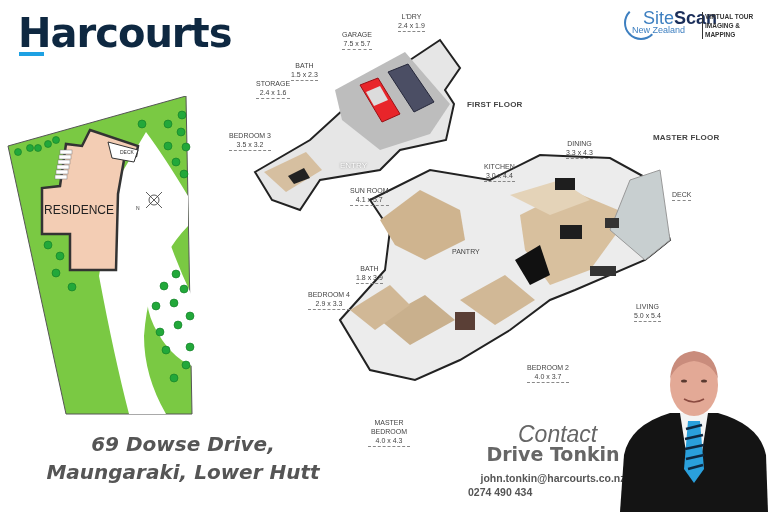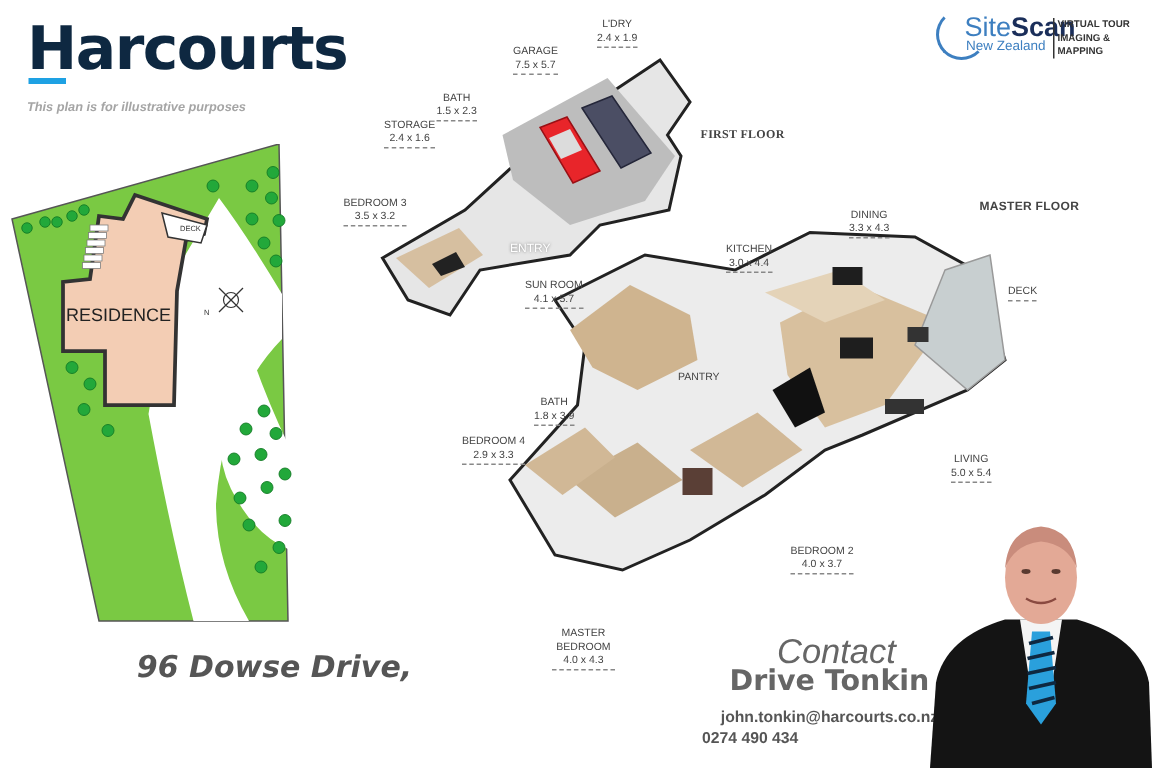--- a/index.html
+++ b/index.html
@@ -4,41 +4,40 @@
 <style>
   *{box-sizing:border-box;margin:0;padding:0;}
   body{width:768px;height:512px;background:#ffffff;position:relative;overflow:hidden;font-family:"Liberation Sans",sans-serif;color:#555;}
   .abs{position:absolute;}
   .brand{left:18px;top:10px;font-family:"DejaVu Sans",sans-serif;font-weight:bold;font-size:40px;color:#0e2841;letter-spacing:-1px;line-height:46px;}
   .brand-bar{left:19px;top:52px;width:25px;height:4px;background:#1ea1e3;}
   .disclaimer{left:18px;top:66px;font-size:8.5px;font-style:italic;font-weight:bold;color:#a5a5a5;line-height:10px;width:200px;}
   .sitescan{left:628px;top:8px;width:140px;height:40px;}
   .ss-logo{position:absolute;left:15px;top:0;font-size:18px;color:#3d7fc0;}
   .ss-logo b{color:#1a2e5a;}
-  .ss-nz{position:absolute;left:16px;top:17px;font-size:9px;color:#3d7fc0;}
+  .ss-nz{position:absolute;left:4px;top:17px;font-size:9px;color:#3d7fc0;}
   .ss-tag{position:absolute;left:74px;top:4px;font-size:6.5px;font-weight:bold;color:#333;line-height:9px;border-left:1px solid #333;padding-left:2px;}
   .ss-swoosh{position:absolute;left:-4px;top:-2px;width:34px;height:34px;border:2px solid #3d7fc0;border-radius:50%;border-right-color:transparent;border-top-color:transparent;}
   .site{left:4px;top:96px;width:196px;height:320px;}
   .plan-label{font-size:7px;color:#444;text-align:center;line-height:9px;white-space:nowrap;}
   .plan-label .dim{border-bottom:1px dashed #888;padding-bottom:1px;}
   .floor-title{font-size:8px;color:#444;font-weight:bold;letter-spacing:0.2px;}
   .address{left:38px;top:430px;font-family:"DejaVu Sans",sans-serif;font-size:20px;font-weight:bold;font-style:italic;color:#555;line-height:28px;text-align:center;width:290px;}
   .contact-h{left:518px;top:421px;font-size:23px;font-style:italic;color:#666;}
   .contact-name{left:468px;top:443px;width:170px;text-align:center;font-family:"DejaVu Sans",sans-serif;font-size:19px;font-weight:bold;color:#666;}
   .contact-email{left:468px;top:472px;width:170px;text-align:center;font-size:10.5px;font-weight:bold;color:#555;}
   .contact-phone{left:468px;top:486px;width:170px;text-align:left;font-size:10.5px;font-weight:bold;color:#555;}
   .agent{left:620px;top:345px;width:148px;height:167px;}
 </style>
 </head>
 <body>
 
 <div class="abs brand">Harcourts</div>
 <div class="abs brand-bar"></div>
 <div class="abs disclaimer">
-  <div>This plan is for illustrative purposes</div>
 </div>
 
 <div class="abs sitescan">
   <div class="ss-swoosh"></div>
   <div class="ss-logo"><span>Site</span><b>Scan</b></div>
   <div class="ss-nz">New Zealand</div>
   <div class="ss-tag">
     <div>VIRTUAL TOUR</div>
     <div>IMAGING &amp; MAPPING</div>
   </div>
@@ -129,21 +128,21 @@
 
   <polygon points="265,230 290,215 300,245 280,255" fill="#111"></polygon>
 
   <rect x="305" y="148" width="20" height="12" fill="#1e1e1e"></rect>
   <rect x="310" y="195" width="22" height="14" fill="#1e1e1e"></rect>
   <rect x="340" y="236" width="26" height="10" fill="#333"></rect>
   <rect x="355" y="188" width="14" height="10" fill="#333"></rect>
   <rect x="205" y="282" width="20" height="18" fill="#5a3f36"></rect>
 </svg>
 
-<div class="abs floor-title" style="left:467px;top:85px;font-family:Liberation Serif, serif;">FIRST FLOOR</div>
+<div class="abs floor-title" style="left:467px;top:100px;">FIRST FLOOR</div>
 <div class="abs floor-title" style="left:653px;top:133px;">MASTER FLOOR</div>
 
 <div class="abs plan-label" style="left:342px;top:30px;">
     <div>GARAGE</div>
     <div class="dim">7.5 x 5.7</div>
   </div>
 <div class="abs plan-label" style="left:398px;top:12px;">
     <div>L'DRY</div>
     <div class="dim">2.4 x 1.9</div>
   </div>
@@ -195,21 +194,22 @@
 <div class="abs plan-label" style="left:527px;top:363px;">
     <div>BEDROOM 2</div>
     <div class="dim">4.0 x 3.7</div>
   </div>
 <div class="abs plan-label" style="left:368px;top:418px;width:42px;white-space:normal;">
     <div>MASTER BEDROOM</div>
     <div class="dim">4.0 x 4.3</div>
   </div>
 
 <div class="abs address">
-  <div>96 Dowse Drive,</div>
+  <div>69 Dowse Drive,</div>
+  <div>Maungaraki, Lower Hutt</div>
 </div>
 
 <div class="abs contact-h">Contact</div>
 <div class="abs contact-name">Drive Tonkin</div>
 <div class="abs contact-email">john.tonkin@harcourts.co.nz</div>
 <div class="abs contact-phone">0274 490 434</div>
 
 <svg class="abs agent" viewBox="0 0 148 167">
   <path d="M0,167 L4,110 Q10,80 50,68 L98,68 Q140,80 146,110 L148,167 Z" fill="#141414"></path>
   <polygon points="60,68 88,68 80,120 68,120" fill="#f4f4f4"></polygon>

